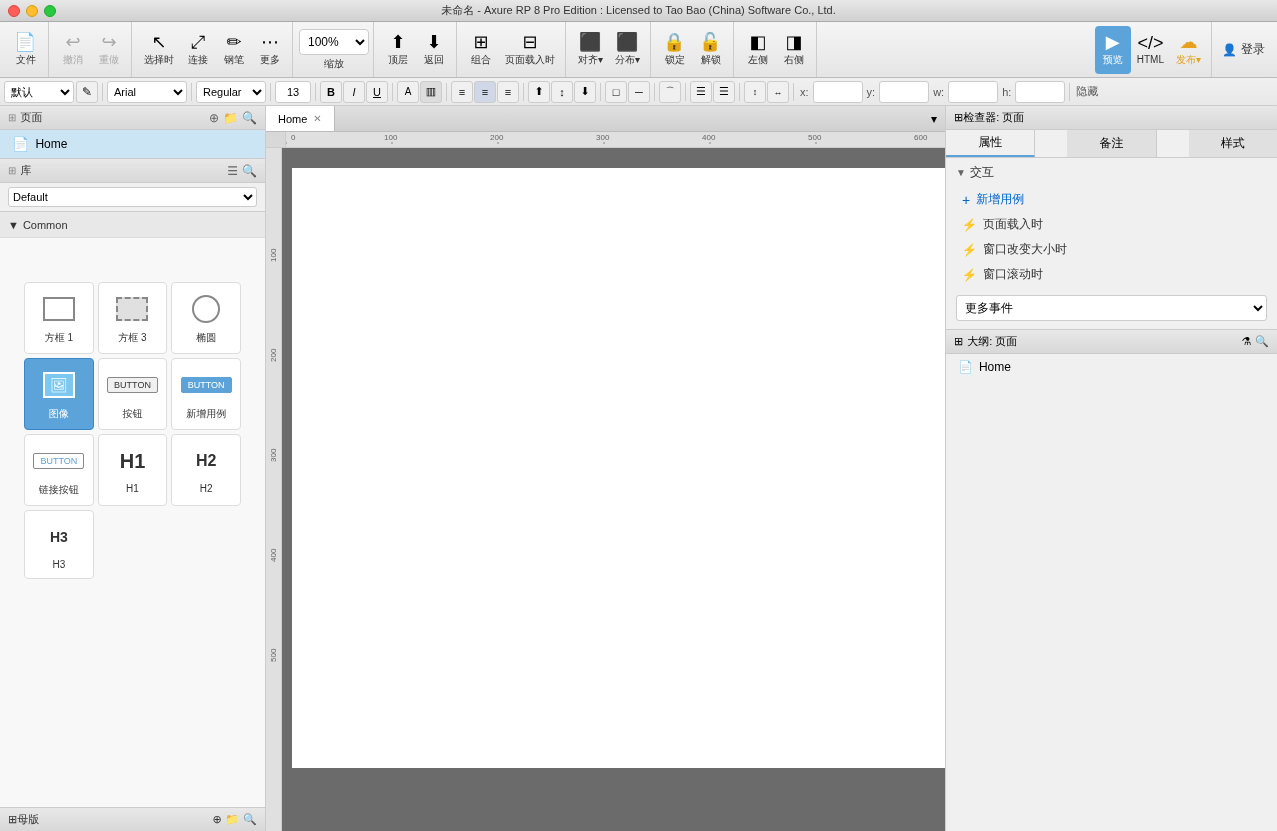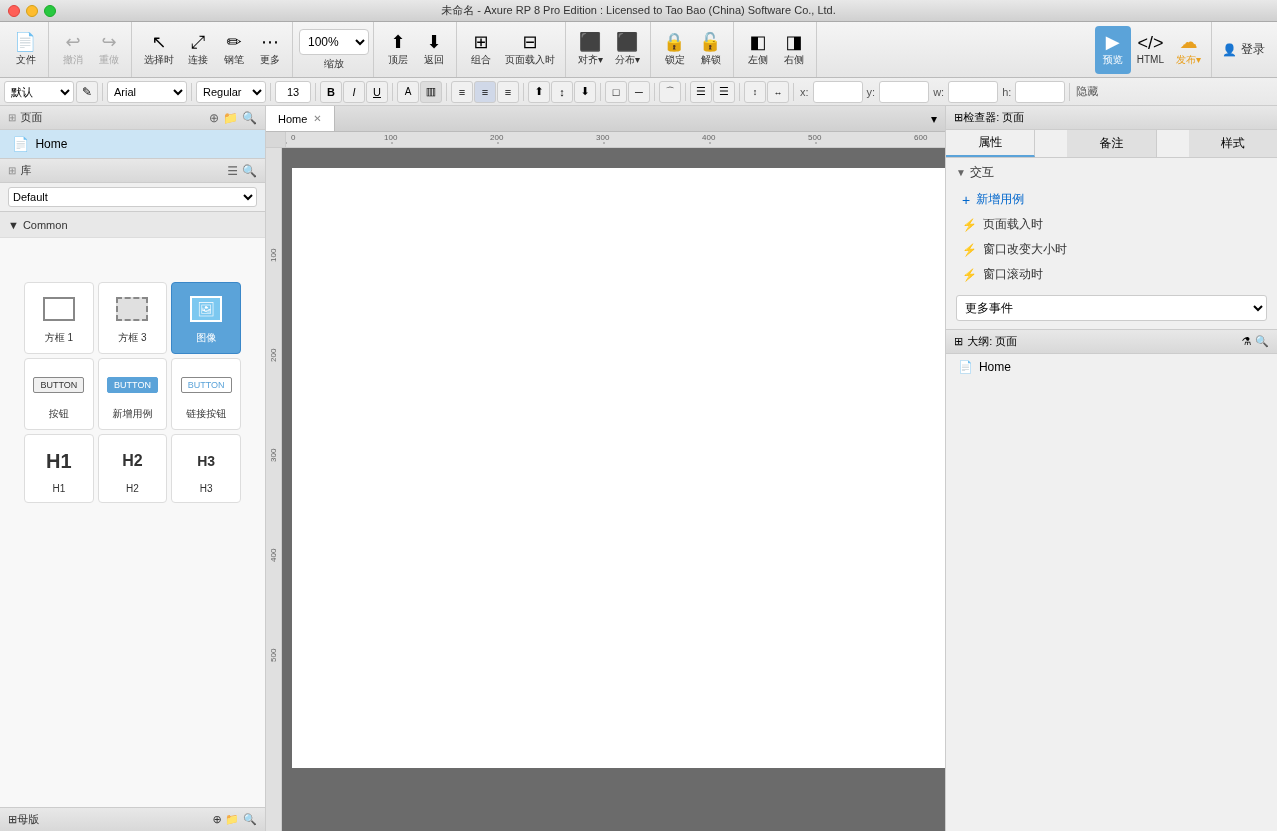--- a/index.html
+++ b/index.html
@@ -741,20 +741,26 @@
           </div>
           <span class="widget-label">方框 1</span>
         </div>
         <div class="widget-item">
           <div class="widget-icon">
             <div class="shape-rect" style="background:#e0e0e0;border-style:dashed;"></div>
           </div>
           <span class="widget-label">方框 3</span>
         </div>
 
+        <div class="widget-item">
+          <div class="widget-icon">
+            <div class="shape-circle"></div>
+          </div>
+          <span class="widget-label">椭圆</span>
+        </div>
         <div class="widget-item selected">
           <div class="widget-icon">
             <div class="image-selected-icon">🖼</div>
           </div>
           <span class="widget-label">图像</span>
         </div>
 
         <div class="widget-item">
           <div class="widget-icon">
             <div class="shape-button">BUTTON</div>

